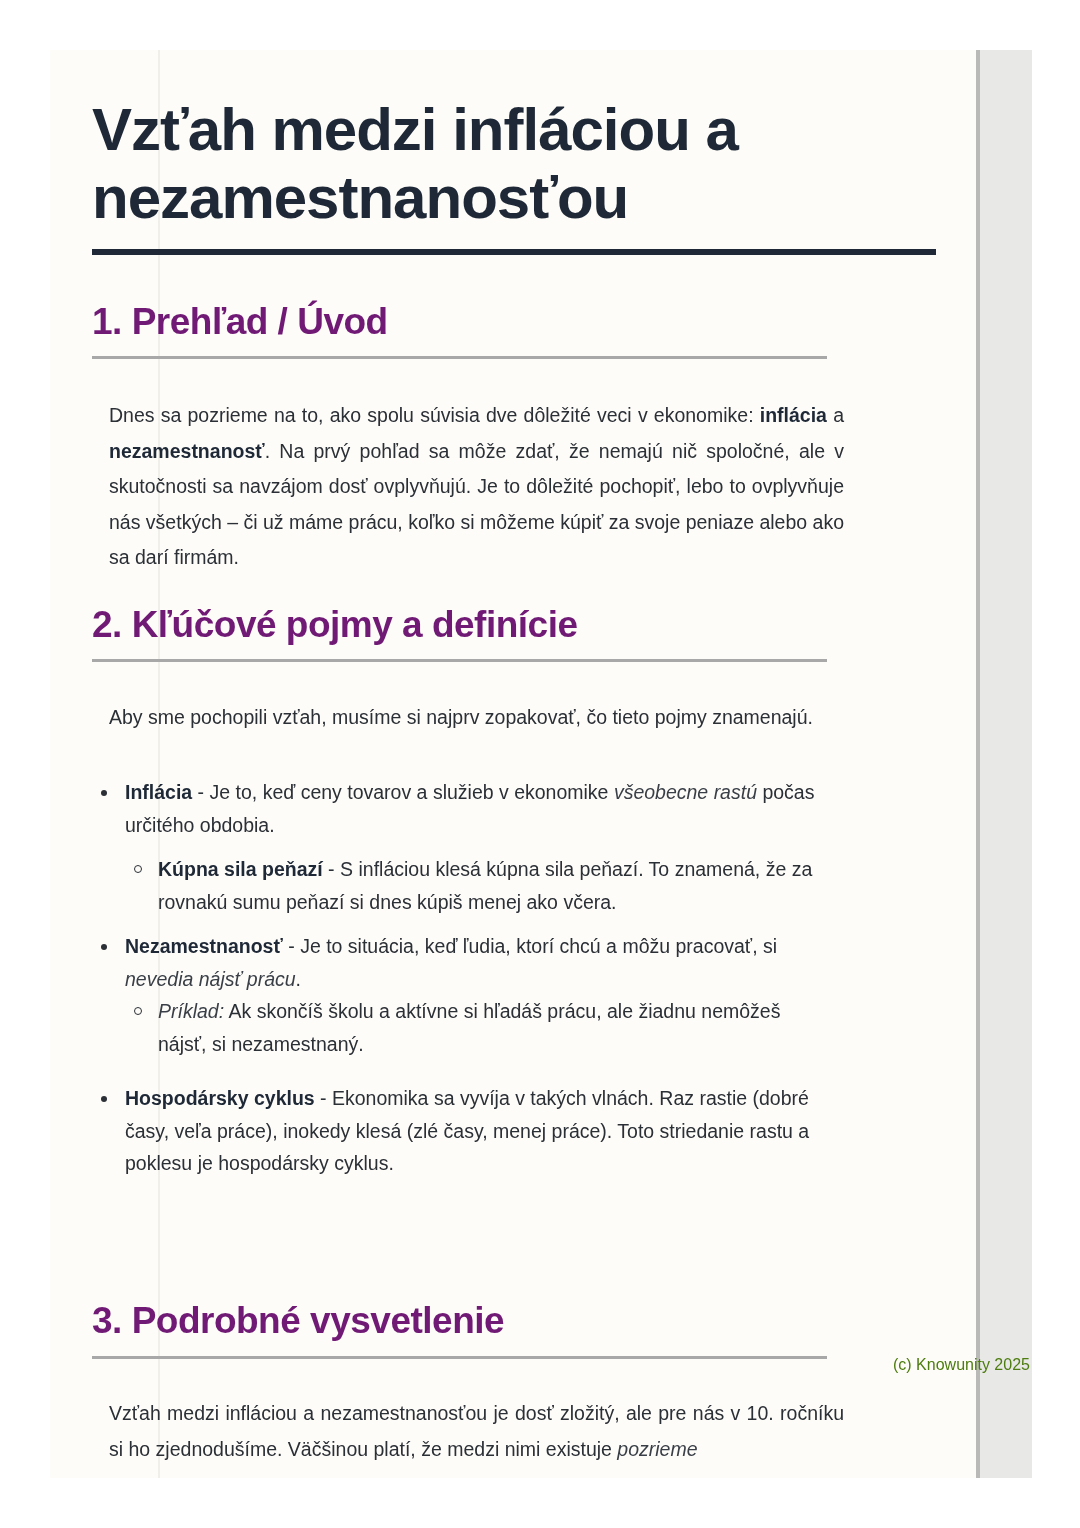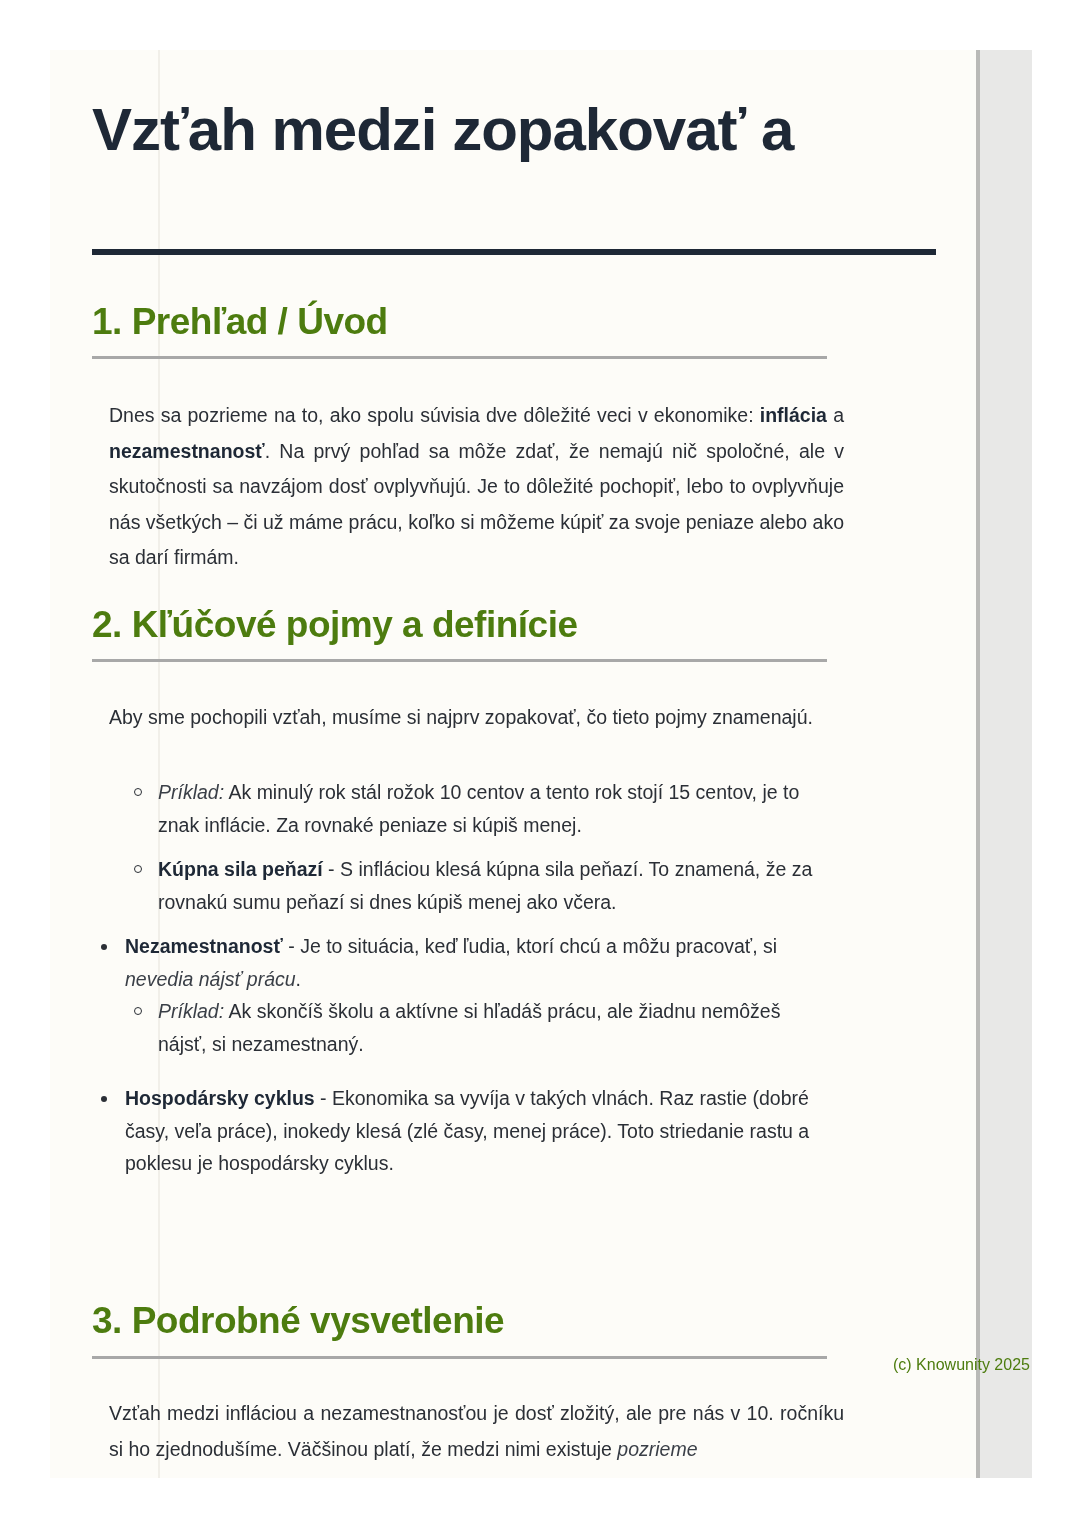--- a/index.html
+++ b/index.html
@@ -5,58 +5,59 @@
   html, body { margin:0; padding:0; }
   body { width:1080px; height:1528px; background:#ffffff; position:relative; overflow:hidden;
          font-family:"Liberation Sans", sans-serif; }
   .page { position:absolute; left:50px; top:50px; width:928px; height:1428px; background:#fdfcf8; overflow:hidden; }
   .margin-line { position:absolute; left:108px; top:0; width:2px; height:100%; background:#f1efe9; }
   .right-rail { position:absolute; left:976px; top:50px; width:56px; height:1428px; background:#e8e8e7; }
   .right-rail-edge { position:absolute; left:976px; top:50px; width:4px; height:1428px; background:#b9b9b7; }
   .content { position:absolute; left:42px; top:0; width:844px; color:#1f2937; }
   h1 { margin:0; position:absolute; top:46px; left:0; font-size:60px; line-height:68px; font-weight:bold; color:#1e2836; letter-spacing:-1px; }
   .title-rule { position:absolute; top:199px; left:0; width:844px; height:6px; background:#1e2836; }
-  h2 { margin:0; position:absolute; left:0; font-size:37px; line-height:44px; font-weight:bold; color:#4d7c0f; letter-spacing:-0.5px; }
+  h2 { margin:0; position:absolute; left:0; font-size:37px; line-height:44px; font-weight:bold; color:#701a75; letter-spacing:-0.5px; }
   .h2-rule { position:absolute; left:0; width:735px; height:3px; background:#a8a8a8; }
   p.body { margin:17px; position:absolute; left:0; width:735px; font-size:19.5px; line-height:35.5px; color:#2b2f36; text-align:justify; }
   .bullets { position:absolute; left:0; width:735px; font-size:19.5px; line-height:32.5px; color:#2b2f36; }
   .bullet { position:relative; padding-left:33px; }
   .bullet .dot { position:absolute; left:9px; top:14px; width:6px; height:6px; border-radius:50%; background:#2b2f36; }
   .sub { position:relative; padding-left:66px; }
   .sub .ring { position:absolute; left:42px; top:12px; width:6px; height:6px; border-radius:50%; border:1.5px solid #2b2f36; }
   b { color:#1e2836; }
   i { color:#3a3f47; }
   .footer { position:absolute; left:893px; top:1356px; font-size:16px; color:#4d7c0f; }
 </style>
 </head>
 <body>
 
 <div class="page">
   <div class="margin-line"></div>
   <div class="content">
 
     <h1>
-      <span>Vzťah medzi zopakovať a</span><br>
+      <span>Vzťah medzi infláciou a</span><br>
+      <span>nezamestnanosťou</span>
     </h1>
     <div class="title-rule"></div>
 
     <h2 style="top:250px">1. Prehľad / Úvod</h2>
     <div class="h2-rule" style="top:306px"></div>
     <p class="body" style="top:331px">
       <span>Dnes sa pozrieme na to, ako spolu súvisia dve dôležité veci v ekonomike: </span><b>inflácia</b><span> a </span><b>nezamestnanosť</b><span>. Na prvý pohľad sa môže zdať, že nemajú nič spoločné, ale v skutočnosti sa navzájom dosť ovplyvňujú. Je to dôležité pochopiť, lebo to ovplyvňuje nás všetkých – či už máme prácu, koľko si môžeme kúpiť za svoje peniaze alebo ako sa darí firmám.</span>
     </p>
 
     <h2 style="top:553px">2. Kľúčové pojmy a definície</h2>
     <div class="h2-rule" style="top:609px"></div>
     <p class="body" style="top:633px">Aby sme pochopili vzťah, musíme si najprv zopakovať, čo tieto pojmy znamenajú.</p>
 
     <div class="bullets" style="top:726px">
-      <div class="sub">
-        <span class="ring"></span>
-        <i>Príklad:</i><span> Ak minulý rok stál rožok 10 centov a tento rok stojí 15 centov, je to znak inflácie. Za rovnaké peniaze si kúpiš menej.</span>
+      <div class="bullet">
+        <span class="dot"></span>
+        <b>Inflácia</b><span> - Je to, keď ceny tovarov a služieb v ekonomike </span><i>všeobecne rastú</i><span> počas určitého obdobia.</span>
       </div>
       <div class="sub" style="margin-top:12px">
         <span class="ring"></span>
         <b>Kúpna sila peňazí</b><span> - S infláciou klesá kúpna sila peňazí. To znamená, že za rovnakú sumu peňazí si dnes kúpiš menej ako včera.</span>
       </div>
 
       <div class="bullet" style="margin-top:12px">
         <span class="dot"></span>
         <b>Nezamestnanosť</b><span> - Je to situácia, keď ľudia, ktorí chcú a môžu pracovať, si </span><i>nevedia nájsť prácu</i><span>.</span>
       </div>

